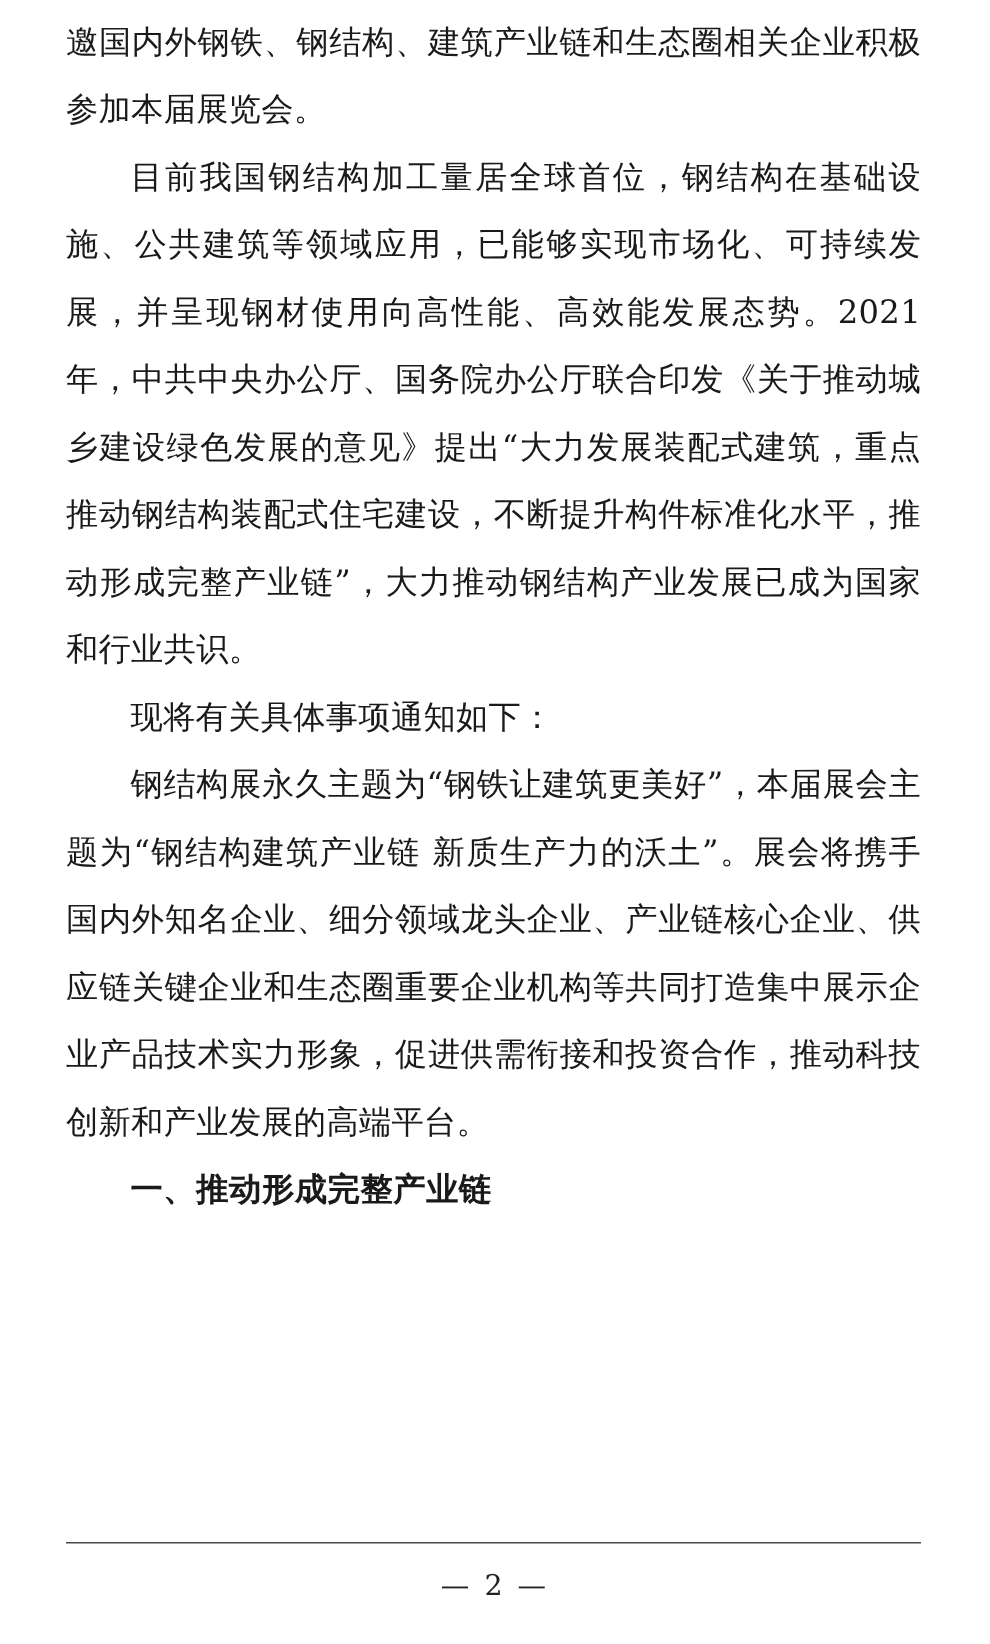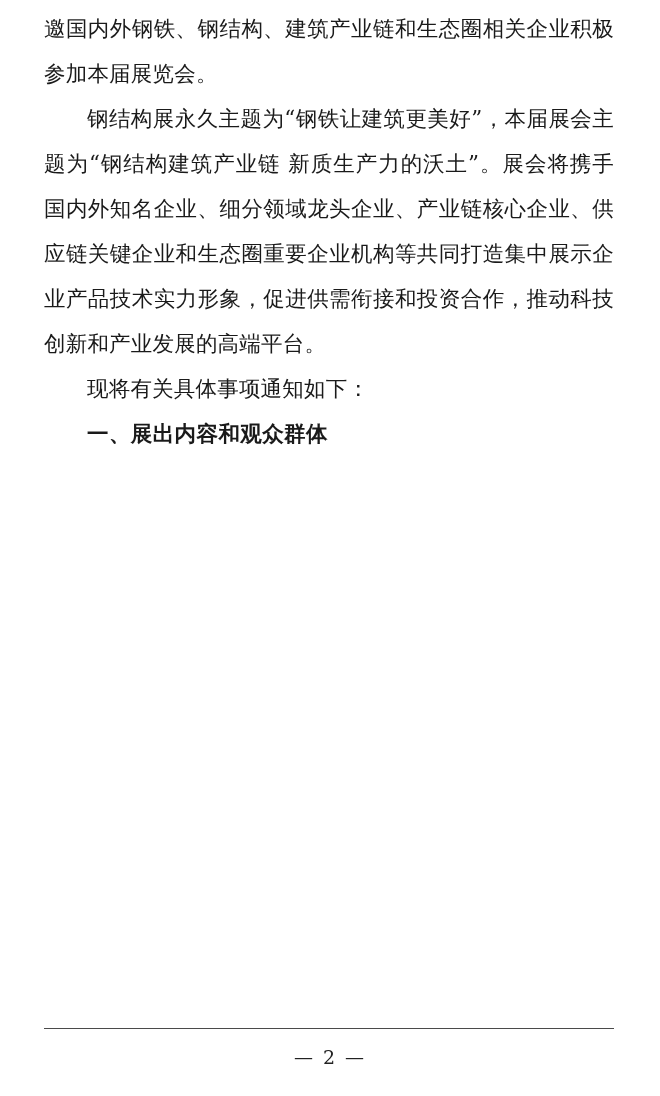--- a/index.html
+++ b/index.html
@@ -69,23 +69,24 @@
     display: inline-block;
   }
 </style>
 </head>
 <body>
 
 <div class="page">
 
   <div class="body-text">
     <p class="para">邀国内外钢铁、钢结构、建筑产业链和生态圈相关企业积极参加本届展览会。</p>
+    <p class="para indent">目前我国钢结构加工量居全球首位，钢结构在基础设施、公共建筑等领域应用，已能够实现市场化、可持续发展，并呈现钢材使用向高性能、高效能发展态势。2021 年，中共中央办公厅、国务院办公厅联合印发《关于推动城乡建设绿色发展的意见》提出“大力发展装配式建筑，重点推动钢结构装配式住宅建设，不断提升构件标准化水平，推动形成完整产业链”，大力推动钢结构产业发展已成为国家和行业共识。</p>
+    <p class="para indent">现将有关具体事项通知如下：</p>
     <p class="para indent">钢结构展永久主题为“钢铁让建筑更美好”，本届展会主题为“钢结构建筑产业链 新质生产力的沃土”。展会将携手国内外知名企业、细分领域龙头企业、产业链核心企业、供应链关键企业和生态圈重要企业机构等共同打造集中展示企业产品技术实力形象，促进供需衔接和投资合作，推动科技创新和产业发展的高端平台。</p>
-    <p class="para indent">现将有关具体事项通知如下：</p>
-    <p class="heading">一、展出内容和观众群体</p>
+    <p class="heading">一、推动形成完整产业链</p>
   </div>
 
   <div class="footer-rule"></div>
   <div class="page-number">
     <span class="pn-inner">— 2 —</span>
   </div>
 
 </div>
 
 </body></html>

